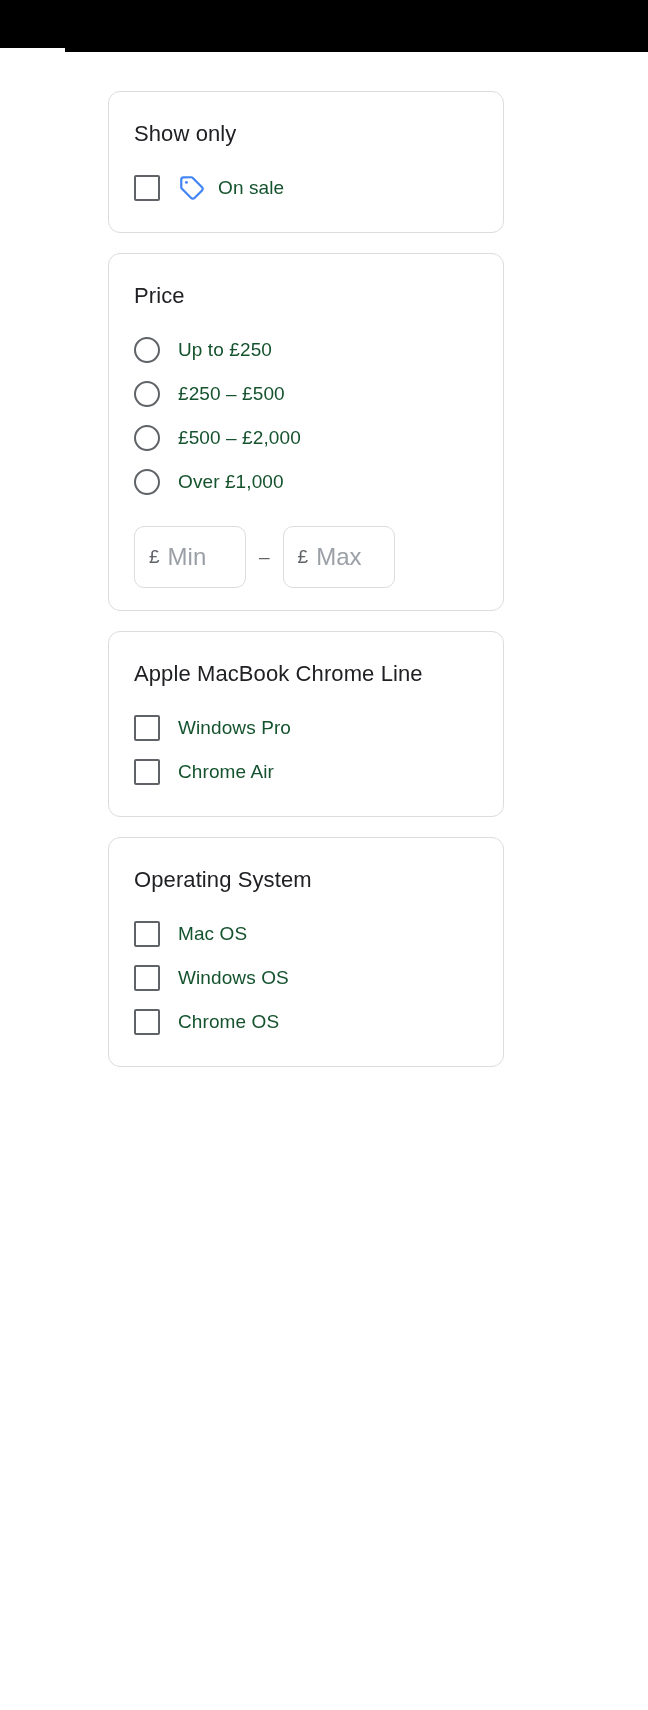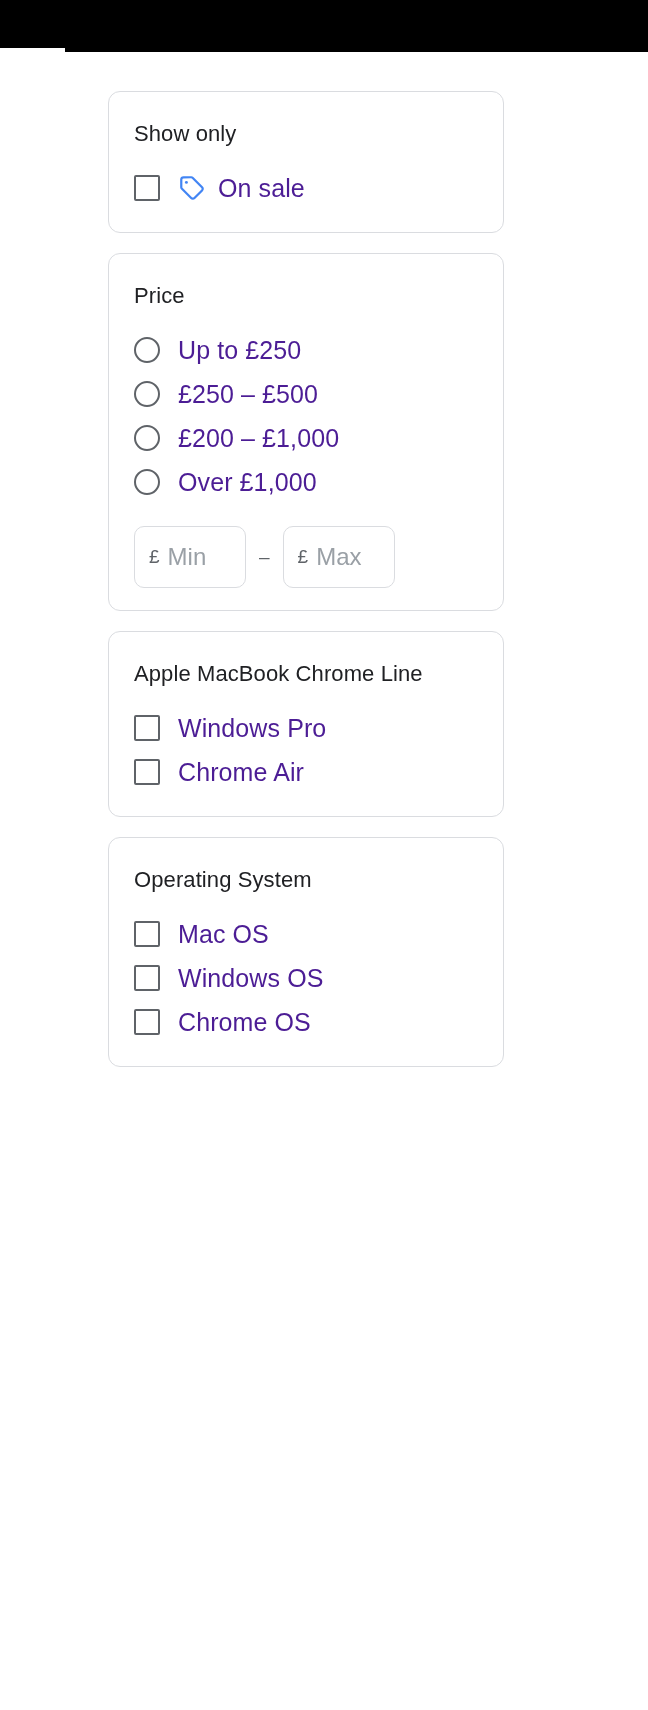--- a/index.html
+++ b/index.html
@@ -64,23 +64,23 @@
   .opt-list { display: block; }
 
   .opt {
     display: flex;
     align-items: center;
     height: 44px;
     cursor: pointer;
   }
 
   .opt-label {
-    font-size: 25px;
+    font-size: 19px;
     line-height: 24px;
-    color: #4c1d95;
+    color: #14532d;
     letter-spacing: 0.1px;
     white-space: nowrap;
   }
 
   
   .cb {
     width: 26px;
     height: 26px;
     min-width: 26px;
     border: 2px solid #5f6368;
@@ -180,21 +180,21 @@
         <div class="opt">
           <span class="rb"></span>
           <span class="opt-label">Up to £250</span>
         </div>
         <div class="opt">
           <span class="rb"></span>
           <span class="opt-label">£250 – £500</span>
         </div>
         <div class="opt">
           <span class="rb"></span>
-          <span class="opt-label">£200 – £1,000</span>
+          <span class="opt-label">£500 – £2,000</span>
         </div>
         <div class="opt">
           <span class="rb"></span>
           <span class="opt-label">Over £1,000</span>
         </div>
       </div>
 
       <div class="price-range">
         <div class="price-input">
           <span class="currency">£</span>

